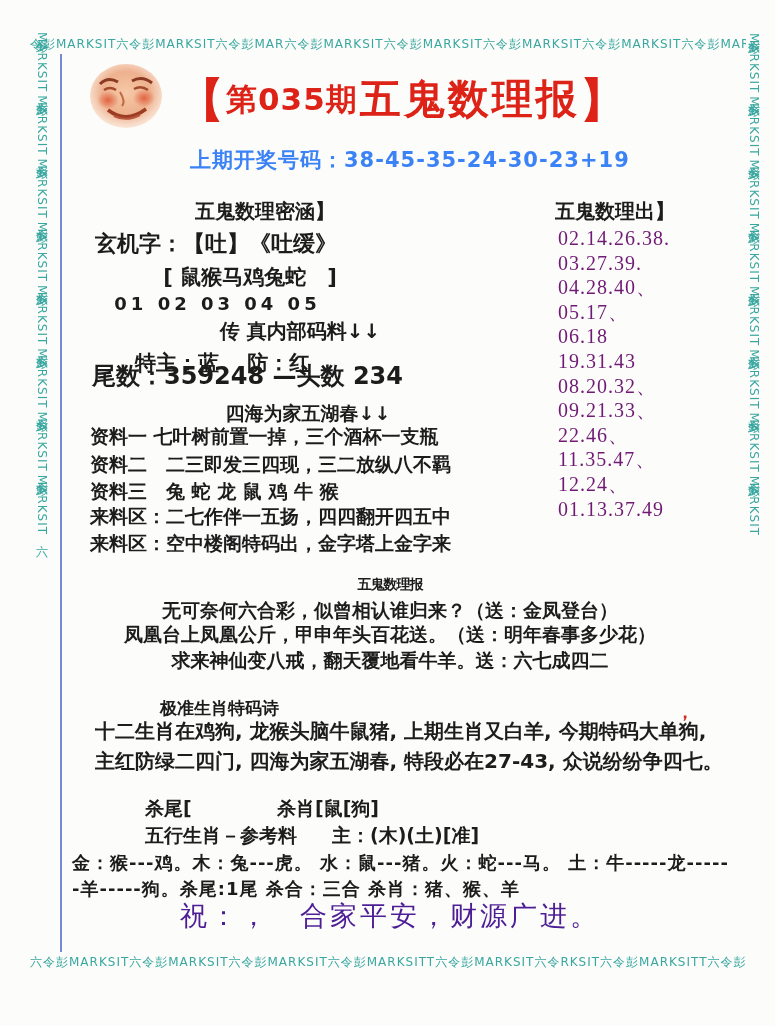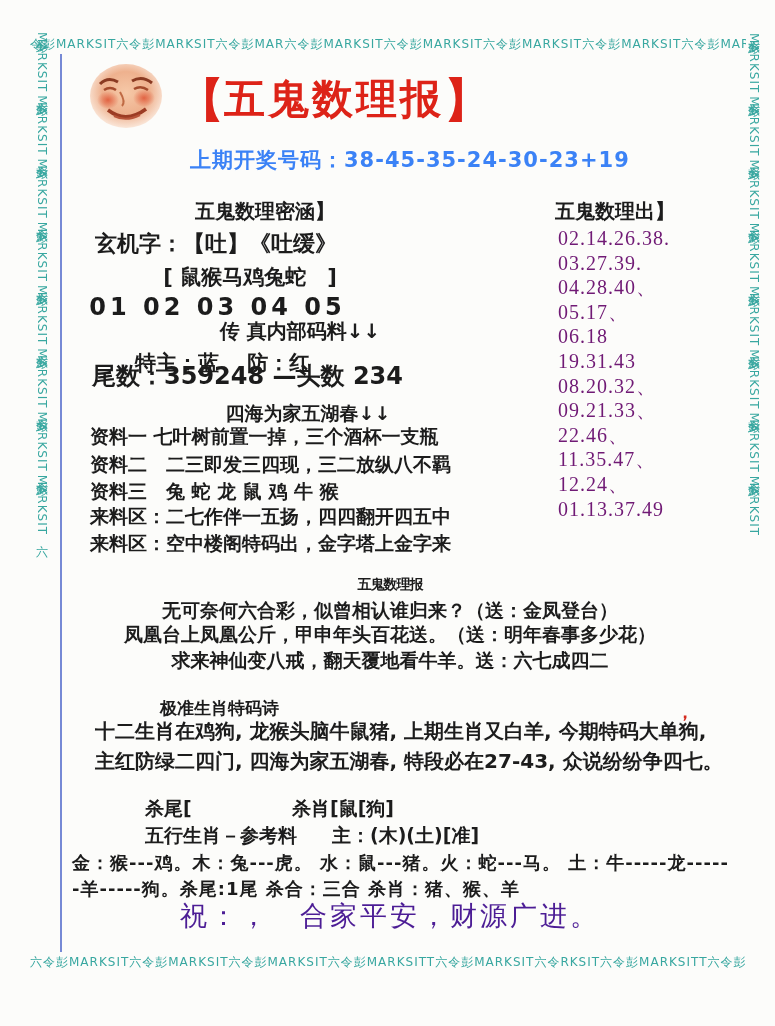--- a/index.html
+++ b/index.html
@@ -41,21 +41,21 @@
   }
   .subtitle{
     position:absolute;left:190px;top:146px;font-size:21px;font-weight:bold;
     color:#3b82f6;letter-spacing:1px;white-space:nowrap;
   }
   
   .lc{position:absolute;font-weight:bold;white-space:nowrap;}
   .lc-sec1{left:85px;top:198px;width:360px;text-align:center;font-size:20px;}
   .lc-mystery{left:95px;top:229px;font-size:22px;}
   .lc-zodiac{left:85px;top:263px;width:330px;text-align:center;font-size:21px;}
-  .lc-nums{left:85px;top:293px;width:265px;text-align:center;font-size:24px;letter-spacing:4px;}
+  .lc-nums{left:85px;top:293px;width:265px;text-align:center;font-size:18px;letter-spacing:4px;}
   .lc-faxcode{left:120px;top:318px;width:360px;text-align:center;font-size:20px;}
   .lc-special{left:135px;top:349px;font-size:21px;}
   .lc-tail{left:92px;top:360px;font-size:24px;}
   .lc-faxinfo{left:128px;top:401px;width:360px;text-align:center;font-size:19px;}
   .lc-info{left:90px;font-size:19px;}
   .lc-info.i0{top:424px;}
   .lc-info.i1{top:452px;}
   .lc-info.i2{top:479px;}
   .lc-info.i3{top:504px;}
   .lc-info.i4{top:531px;}
@@ -83,21 +83,21 @@
   .poem-line.p2{top:648px;}
   
   .zp-title{position:absolute;left:160px;top:697px;font-size:17px;font-weight:bold;}
   .zp-line{position:absolute;left:95px;font-size:20px;font-weight:bold;white-space:nowrap;}
   .zp-line.z0{top:718px;}
   .zp-line.z1{top:748px;}
   .red-mark{position:absolute;left:676px;top:700px;color:#d42a1e;font-size:18px;font-weight:bold;}
   
   .kill-label{position:absolute;font-size:19px;font-weight:bold;white-space:nowrap;}
   .k-tail{left:145px;top:796px;}
-  .k-zodiac{left:292px;top:796px;}
+  .k-zodiac{left:277px;top:796px;}
   .k-five{left:145px;top:823px;}
   .k-main{left:332px;top:823px;}
   .elem-line{position:absolute;left:72px;font-size:18px;font-weight:bold;white-space:nowrap;letter-spacing:1px;}
   .elem-line.e0{top:851px;}
   .elem-line.e1{top:877px;}
   .blessing{
     position:absolute;left:90px;top:898px;width:600px;text-align:center;
     font-size:27px;color:#4c1d95;letter-spacing:3px;white-space:nowrap;font-family:Liberation Mono, monospace;
   }
 </style>
@@ -131,20 +131,21 @@
     <path d="M18 28 Q24 24 30 28" stroke="#a34a2c" stroke-width="2.5" fill="none"></path>
     <path d="M48 27 Q55 23 62 28" stroke="#a34a2c" stroke-width="2.5" fill="none"></path>
     <path d="M34 30 Q40 40 36 44" stroke="#c06a44" stroke-width="2" fill="none"></path>
     <path d="M22 48 Q40 62 60 47" stroke="#9c3c24" stroke-width="3.5" fill="none"></path>
     <path d="M28 54 Q40 60 54 53" stroke="#b8553a" stroke-width="2" fill="none"></path>
   </svg>
 </div>
 
 <div class="title-row">
   <span class="title-bracket">【</span>
+  <span class="title-issue">第035期</span>
   <span class="title-main">五鬼数理报</span>
   <span class="title-bracket">】</span>
 </div>
 <div class="subtitle">上期开奖号码：38-45-35-24-30-23+19</div>
 
 <div class="lc lc-sec1">五鬼数理密涵】</div>
 <div class="lc lc-mystery">玄机字：【吐】《吐缓》</div>
 <div class="lc lc-zodiac">[ 鼠猴马鸡兔蛇　]</div>
 <div class="lc lc-nums">01 02 03 04 05</div>
 <div class="lc lc-faxcode">传 真内部码料↓↓</div>

